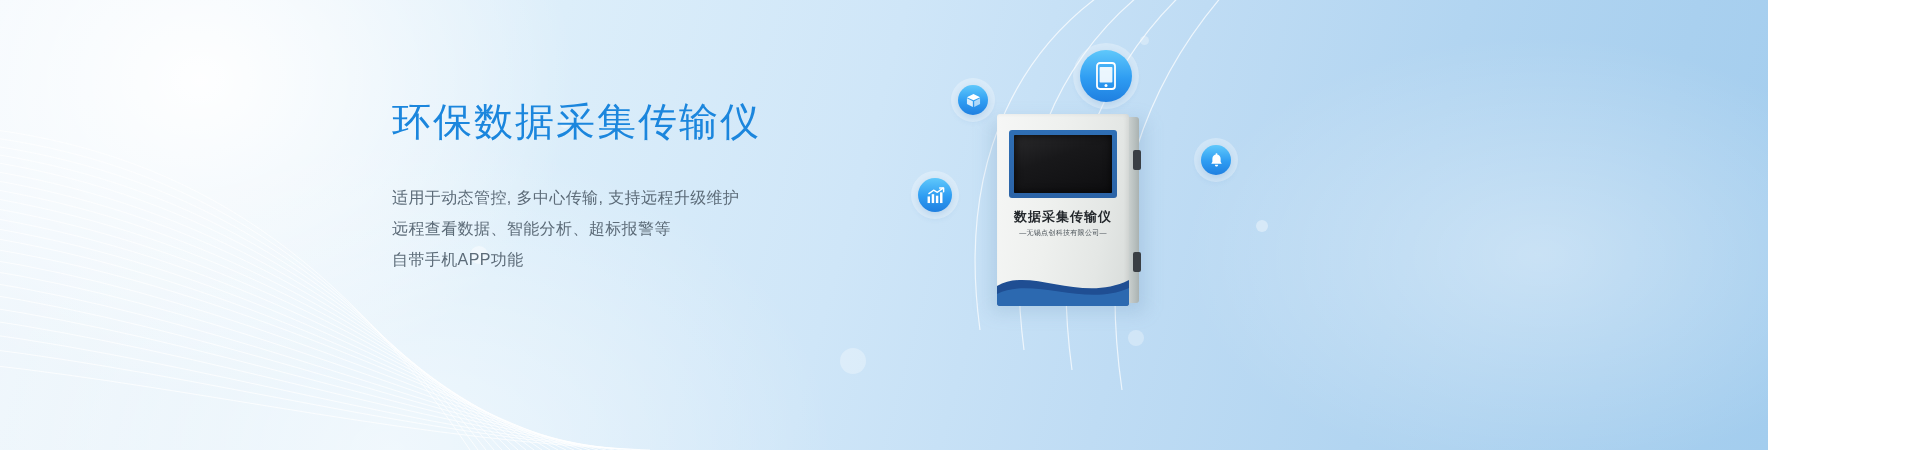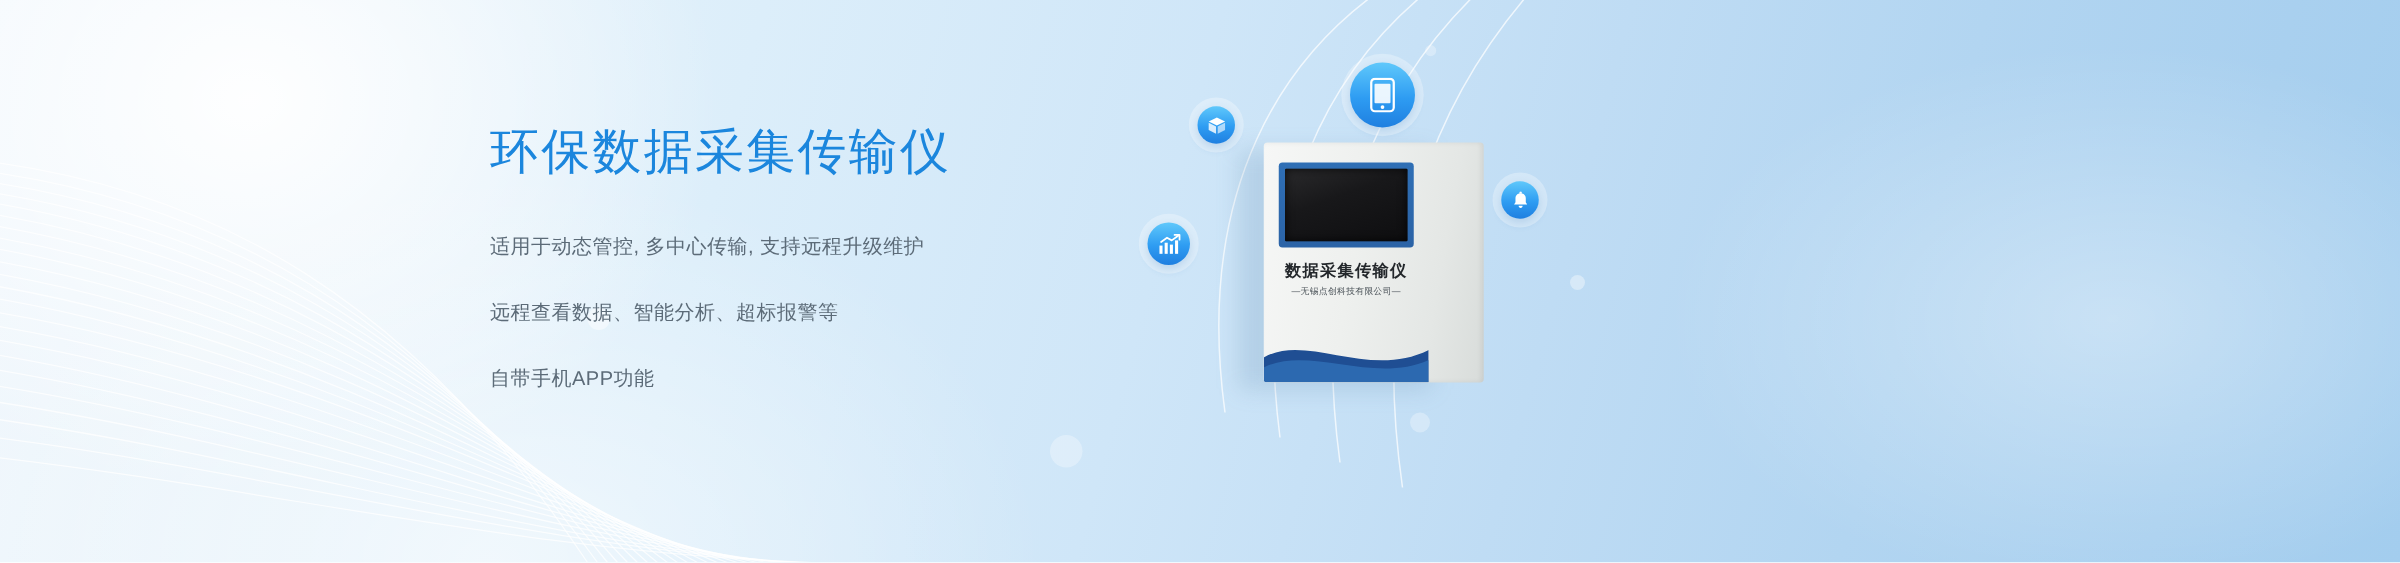--- a/index.html
+++ b/index.html
@@ -6,21 +6,21 @@
     margin: 0;
     padding: 0;
     background: #fff;
   }
   body {
     font-family: "Liberation Sans", "DejaVu Sans", sans-serif;
   }
 
   .banner {
     position: relative;
-    width: 1920px;
+    width: 1768px;
     height: 450px;
     overflow: hidden;
     background: linear-gradient(105deg,
         #f2f8fd 0%,
         #eaf4fb 12%,
         #dceefa 30%,
         #cfe6f8 48%,
         #bfdcf4 64%,
         #b2d5f1 78%,
         #a9d0ef 90%,
@@ -105,21 +105,20 @@
     margin: 0;
     padding: 0;
     list-style: none;
   }
   .bullets li {
     font-size: 16px;
     line-height: 31px;
     color: #5c6b78;
     letter-spacing: 0.4px;
     white-space: nowrap;
-    margin-top: 22px;
   }
 
   
   .device {
     position: absolute;
     left: 997px;
     top: 114px;
     width: 142px;
     height: 192px;
   }
@@ -128,28 +127,27 @@
     left: -6px;
     top: 6px;
     width: 154px;
     height: 192px;
     background: rgba(80,120,160,0.18);
     filter: blur(9px);
     border-radius: 4px;
   }
   .device-body {
     position: absolute;
-    left: 14px; top: 0;
+    left: 0; top: 0;
     width: 132px;
     height: 192px;
     background: linear-gradient(100deg, #f6f7f6 0%, #eef0ee 42%, #e4e7e5 76%, #d8dcda 100%);
     border-radius: 3px;
     box-shadow: inset -2px 0 4px rgba(0,0,0,0.07);
     overflow: hidden;
-    padding-left: 44px;
   }
   .device-side {
     position: absolute;
     left: 132px;
     top: 3px;
     width: 10px;
     height: 186px;
     background: linear-gradient(90deg, #c9cfce 0%, #b7bfbe 60%, #aab2b1 100%);
     border-radius: 0 3px 3px 0;
   }

